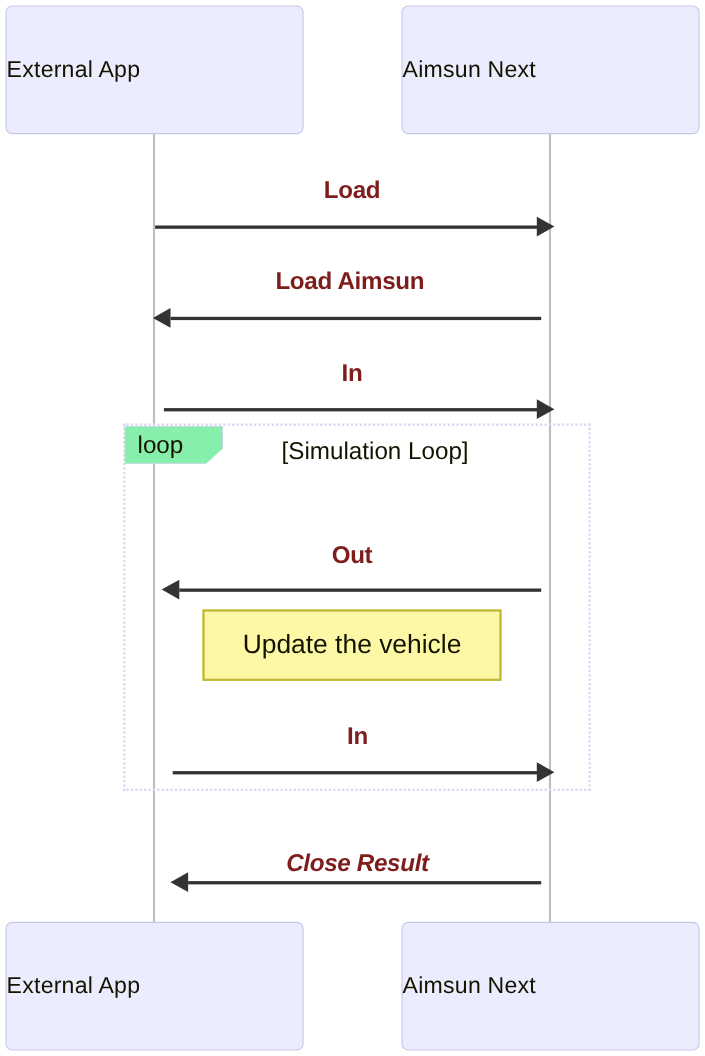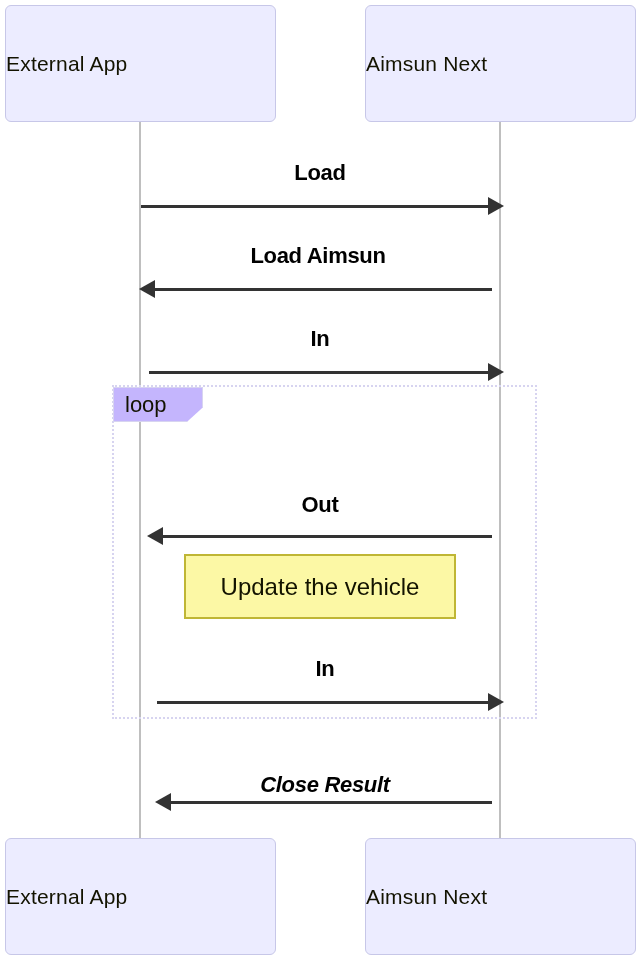--- a/index.html
+++ b/index.html
@@ -48,21 +48,21 @@
   .loop-frame {
     position: absolute;
     box-sizing: border-box;
     border: 2px dotted #D7D4F0;
     background: transparent;
     z-index: 2;
   }
   .loop-tag {
     position: absolute;
     box-sizing: border-box;
-    background: #c4b5fd;
+    background: #86efac;
     border: 1px solid #D7D4F0;
     color: #131300;
     font-size: 22px;
     font-family: "Liberation Sans", sans-serif;
     display: flex;
     align-items: center;
     padding-left: 11px;
     
     clip-path: polygon(0 0, 100% 0, 100% 58%, 82% 100%, 0 100%);
     z-index: 5;
@@ -94,21 +94,21 @@
     border-bottom: 9px solid transparent;
     border-left: 16px solid #333333;
   }
   .msg-head.left {
     border-top: 9px solid transparent;
     border-bottom: 9px solid transparent;
     border-right: 16px solid #333333;
   }
   .msg-label {
     position: absolute;
-    color: #000000;
+    color: #7f1d1d;
     font-size: 22px;
     font-weight: bold;
     font-family: "Liberation Sans", sans-serif;
     white-space: nowrap;
     text-align: center;
     transform: translateX(-50%);
     z-index: 3;
     letter-spacing: -0.3px;
   }
 
@@ -132,20 +132,21 @@
 
 <div id="diagram">
 
   <div class="lifeline" style="left:139px; top:120px; height:720px;"></div>
   <div class="lifeline" style="left:499px; top:120px; height:720px;"></div>
 
   <div class="loop-frame" style="left:112px; top:385px; width:425px; height:334px;"></div>
   <div class="loop-tag" style="left:113px; top:387px; width:90px; height:35px;">
     <span>loop</span>
   </div>
+  <div class="loop-title" style="left:256px; top:397px;">[Simulation Loop]</div>
 
   <div class="participant" style="left:5px; top:5px; width:271px; height:117px;">
     <span>External App</span>
   </div>
   <div class="participant" style="left:365px; top:5px; width:271px; height:117px;">
     <span>Aimsun Next</span>
   </div>
 
   <div class="participant" style="left:5px; top:838px; width:271px; height:117px;">
     <span>External App</span>

